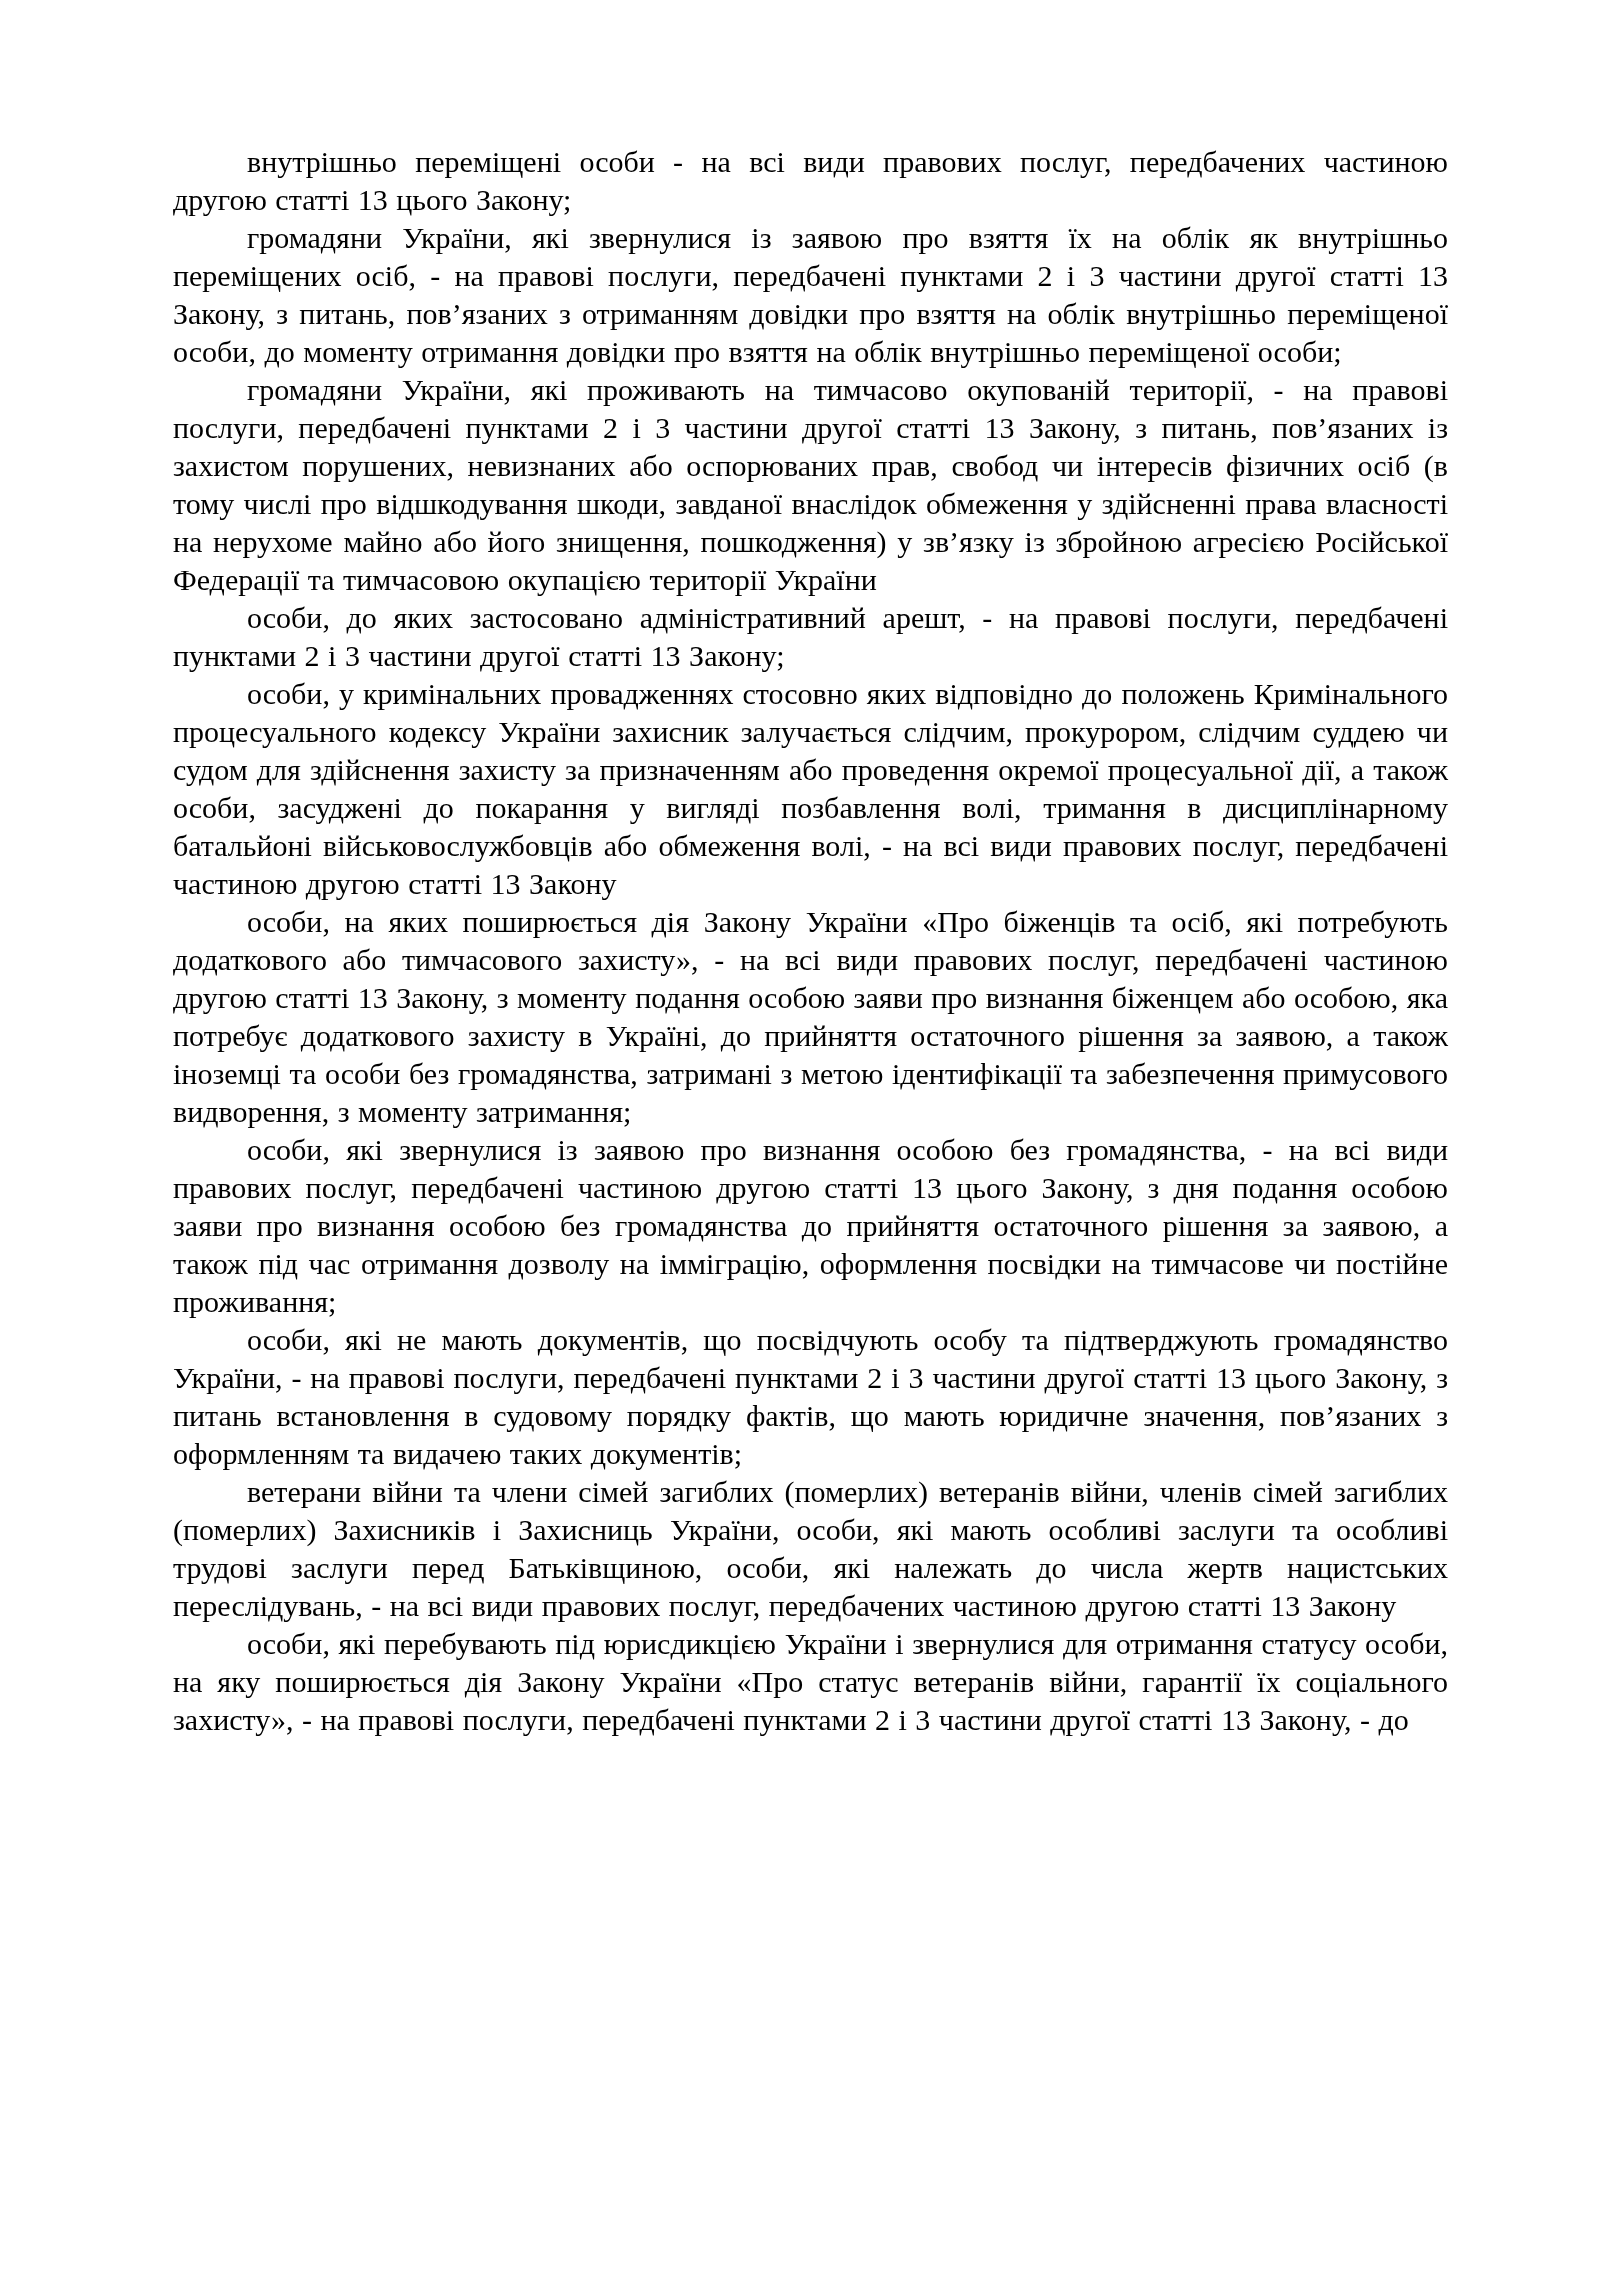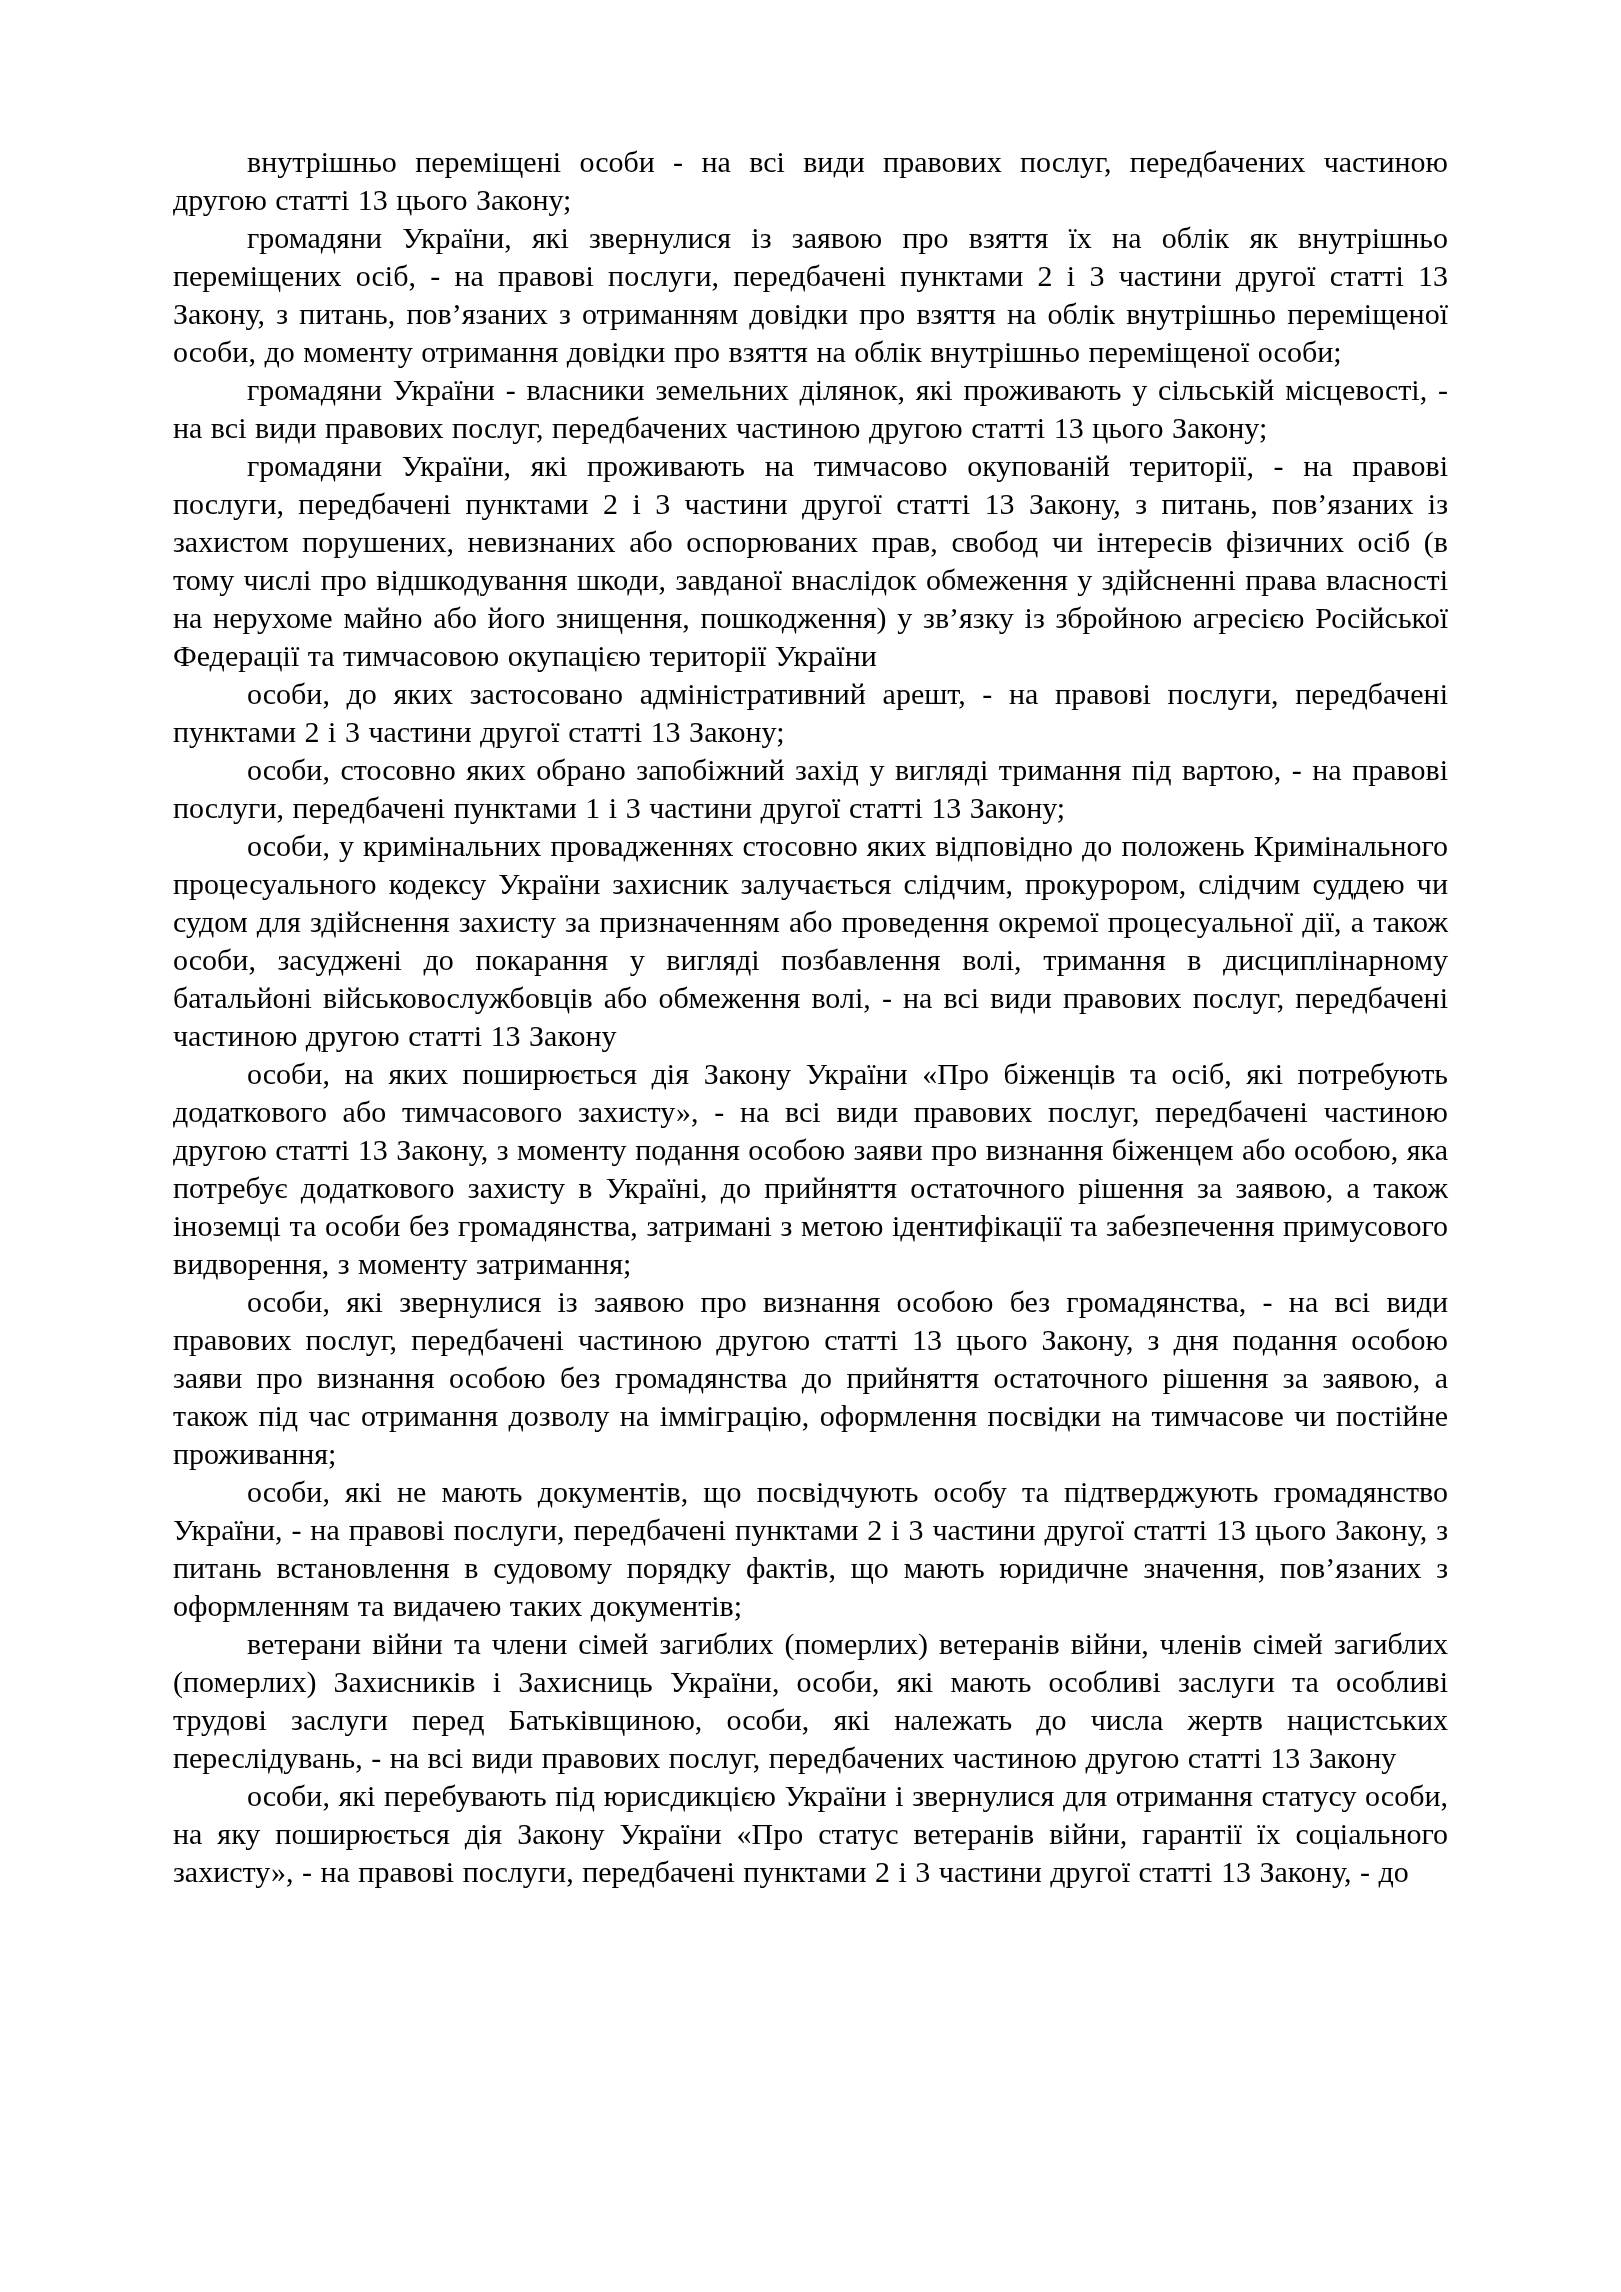--- a/index.html
+++ b/index.html
@@ -41,24 +41,22 @@
     line-height: 37px;
   }
 </style>
 </head>
 <body>
 
 <div class="page">
   <div class="content">
     <p class="para">внутрішньо переміщені особи - на всі види правових послуг, передбачених частиною другою статті 13 цього Закону;</p>
     <p class="para">громадяни України, які звернулися із заявою про взяття їх на облік як внутрішньо переміщених осіб, - на правові послуги, передбачені пунктами 2 і 3 частини другої статті 13 Закону, з питань, пов’язаних з отриманням довідки про взяття на облік внутрішньо переміщеної особи, до моменту отримання довідки про взяття на облік внутрішньо переміщеної особи;</p>
-    <p class="para">громадяни України - власники земельних ділянок, які проживають у сільській місцевості, - на всі види правових послуг, передбачених частиною другою статті 13 цього Закону;</p>
     <p class="para">громадяни України, які проживають на тимчасово окупованій території, - на правові послуги, передбачені пунктами 2 і 3 частини другої статті 13 Закону, з питань, пов’язаних із захистом порушених, невизнаних або оспорюваних прав, свобод чи інтересів фізичних осіб (в тому числі про відшкодування шкоди, завданої внаслідок обмеження у здійсненні права власності на нерухоме майно або його знищення, пошкодження) у зв’язку із збройною агресією Російської Федерації та тимчасовою окупацією території України</p>
     <p class="para">особи, до яких застосовано адміністративний арешт, - на правові послуги, передбачені пунктами 2 і 3 частини другої статті 13 Закону;</p>
-    <p class="para">особи, стосовно яких обрано запобіжний захід у вигляді тримання під вартою, - на правові послуги, передбачені пунктами 1 і 3 частини другої статті 13 Закону;</p>
     <p class="para">особи, у кримінальних провадженнях стосовно яких відповідно до положень Кримінального процесуального кодексу України захисник залучається слідчим, прокурором, слідчим суддею чи судом для здійснення захисту за призначенням або проведення окремої процесуальної дії, а також особи, засуджені до покарання у вигляді позбавлення волі, тримання в дисциплінарному батальйоні військовослужбовців або обмеження волі, - на всі види правових послуг, передбачені частиною другою статті 13 Закону</p>
     <p class="para">особи, на яких поширюється дія Закону України «Про біженців та осіб, які потребують додаткового або тимчасового захисту», - на всі види правових послуг, передбачені частиною другою статті 13 Закону, з моменту подання особою заяви про визнання біженцем або особою, яка потребує додаткового захисту в Україні, до прийняття остаточного рішення за заявою, а також іноземці та особи без громадянства, затримані з метою ідентифікації та забезпечення примусового видворення, з моменту затримання;</p>
     <p class="para">особи, які звернулися із заявою про визнання особою без громадянства, - на всі види правових послуг, передбачені частиною другою статті 13 цього Закону, з дня подання особою заяви про визнання особою без громадянства до прийняття остаточного рішення за заявою, а також під час отримання дозволу на імміграцію, оформлення посвідки на тимчасове чи постійне проживання;</p>
     <p class="para">особи, які не мають документів, що посвідчують особу та підтверджують громадянство України, - на правові послуги, передбачені пунктами 2 і 3 частини другої статті 13 цього Закону, з питань встановлення в судовому порядку фактів, що мають юридичне значення, пов’язаних з оформленням та видачею таких документів;</p>
     <p class="para">ветерани війни та члени сімей загиблих (померлих) ветеранів війни, членів сімей загиблих (померлих) Захисників і Захисниць України, особи, які мають особливі заслуги та особливі трудові заслуги перед Батьківщиною, особи, які належать до числа жертв нацистських переслідувань, - на всі види правових послуг, передбачених частиною другою статті 13 Закону</p>
     <p class="para">особи, які перебувають під юрисдикцією України і звернулися для отримання статусу особи, на яку поширюється дія Закону України «Про статус ветеранів війни, гарантії їх соціального захисту», - на правові послуги, передбачені пунктами 2 і 3 частини другої статті 13 Закону, - до</p>
   </div>
   <div class="footer">6</div>
 </div>
 

